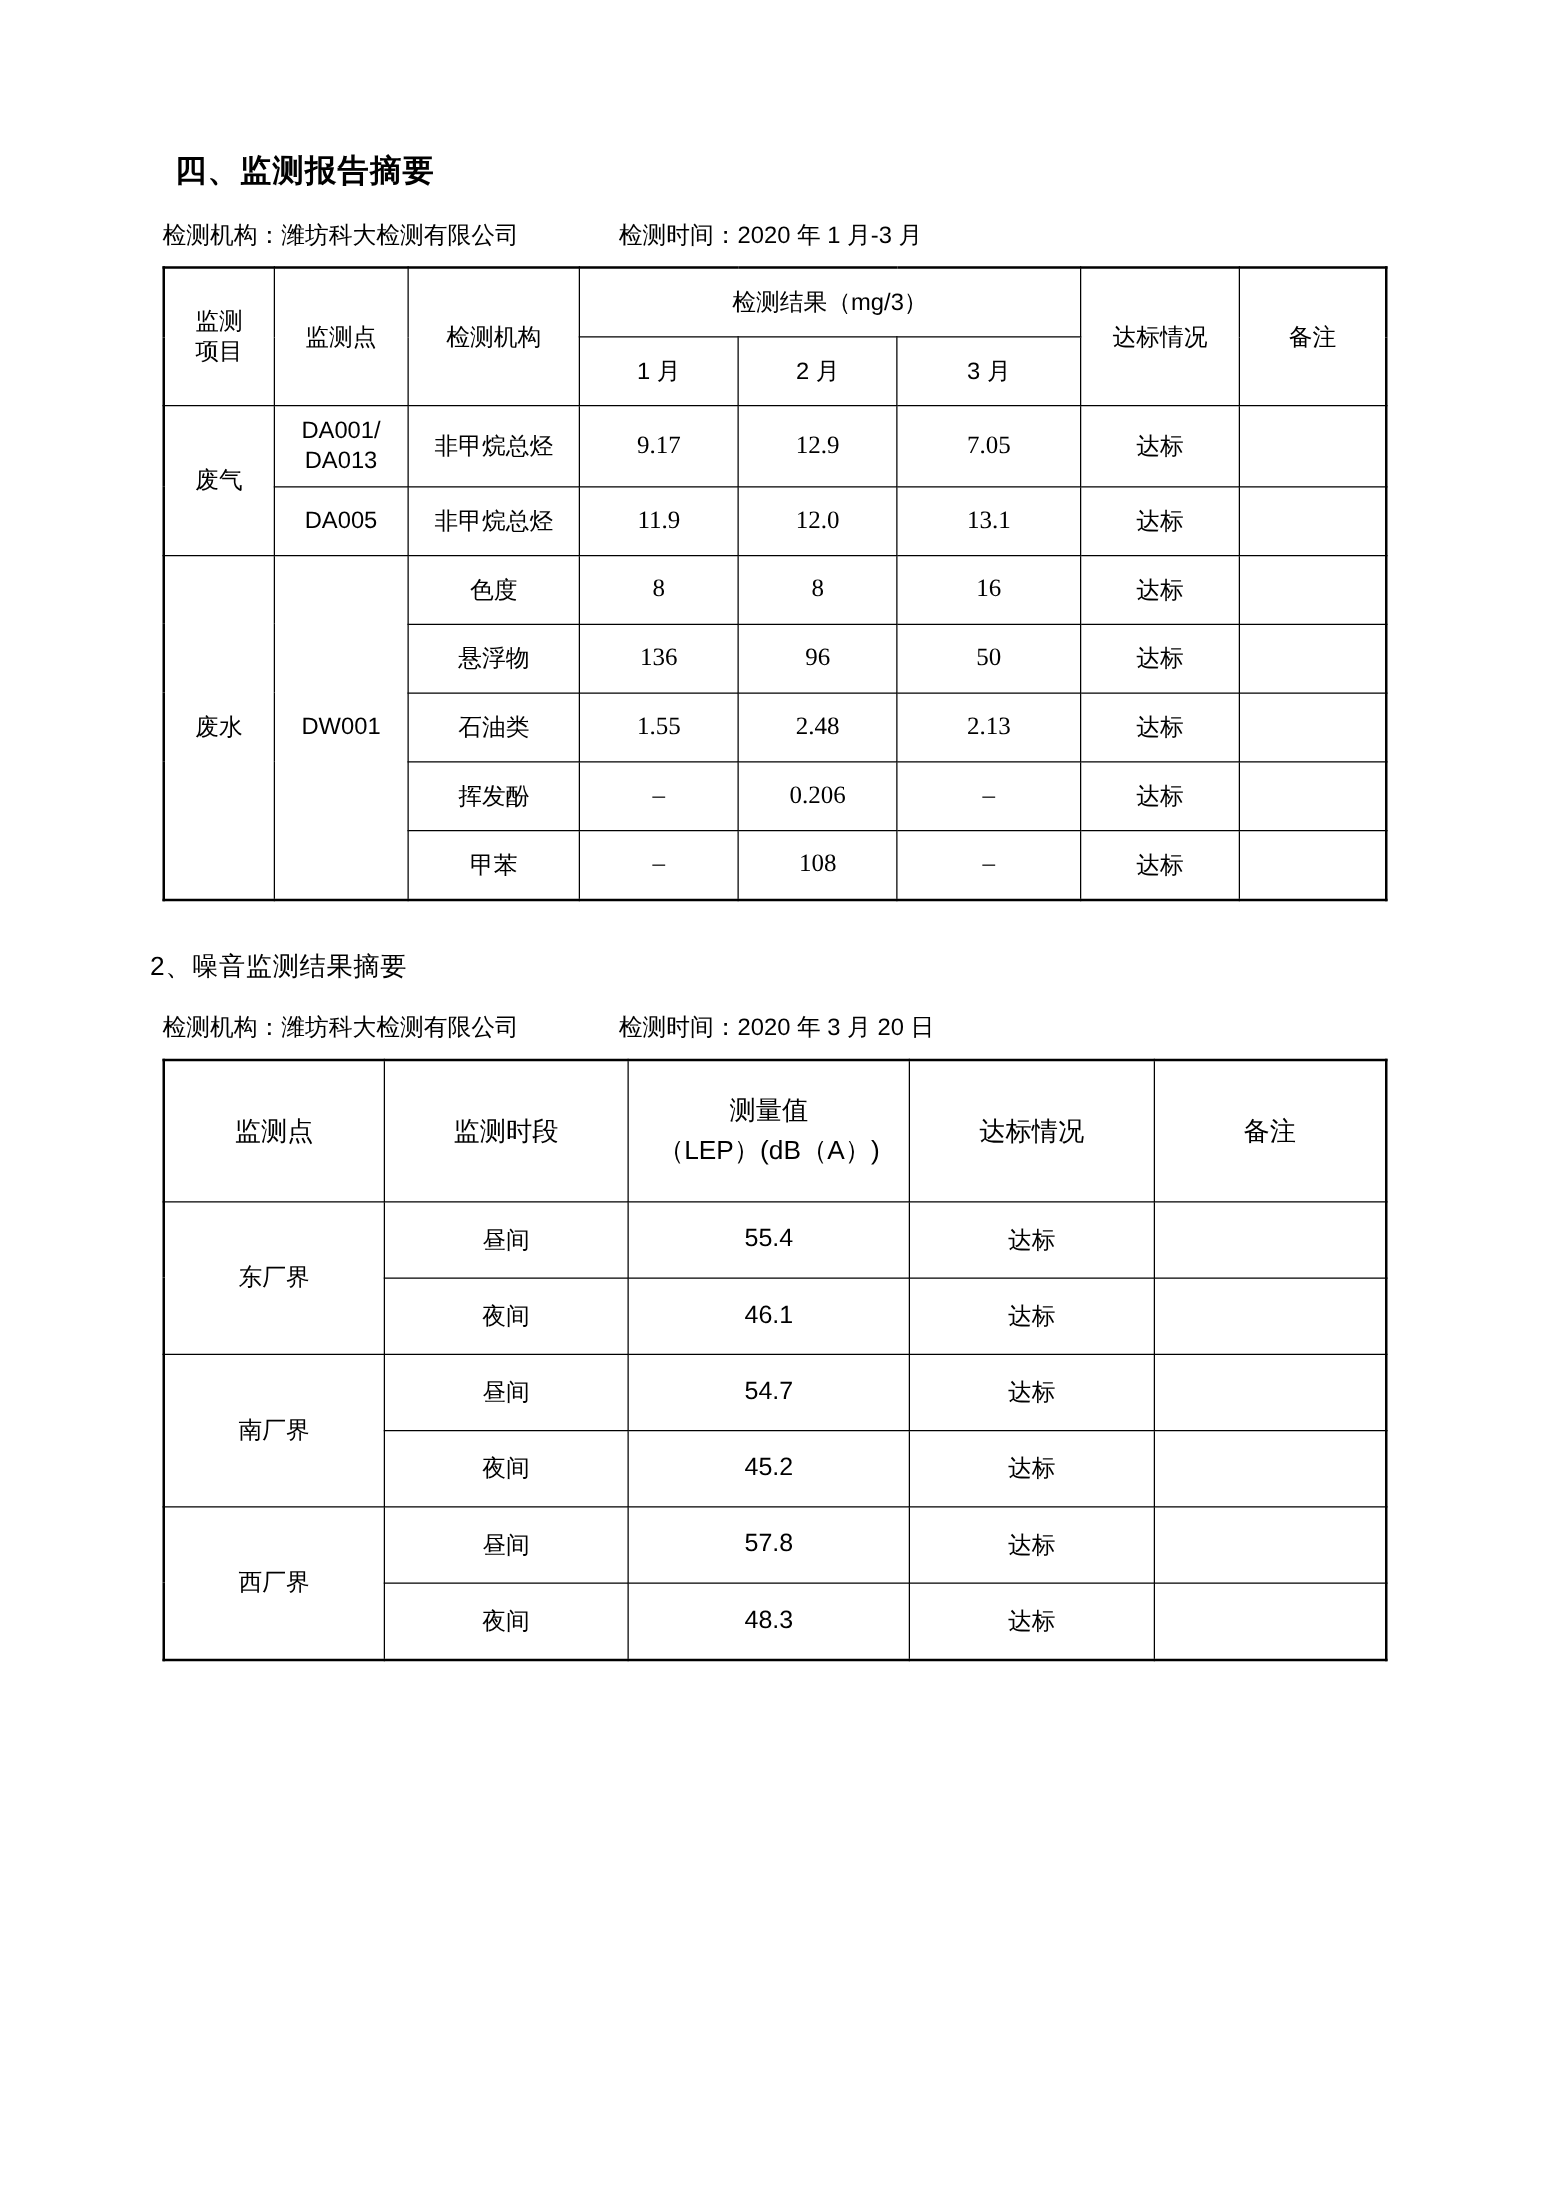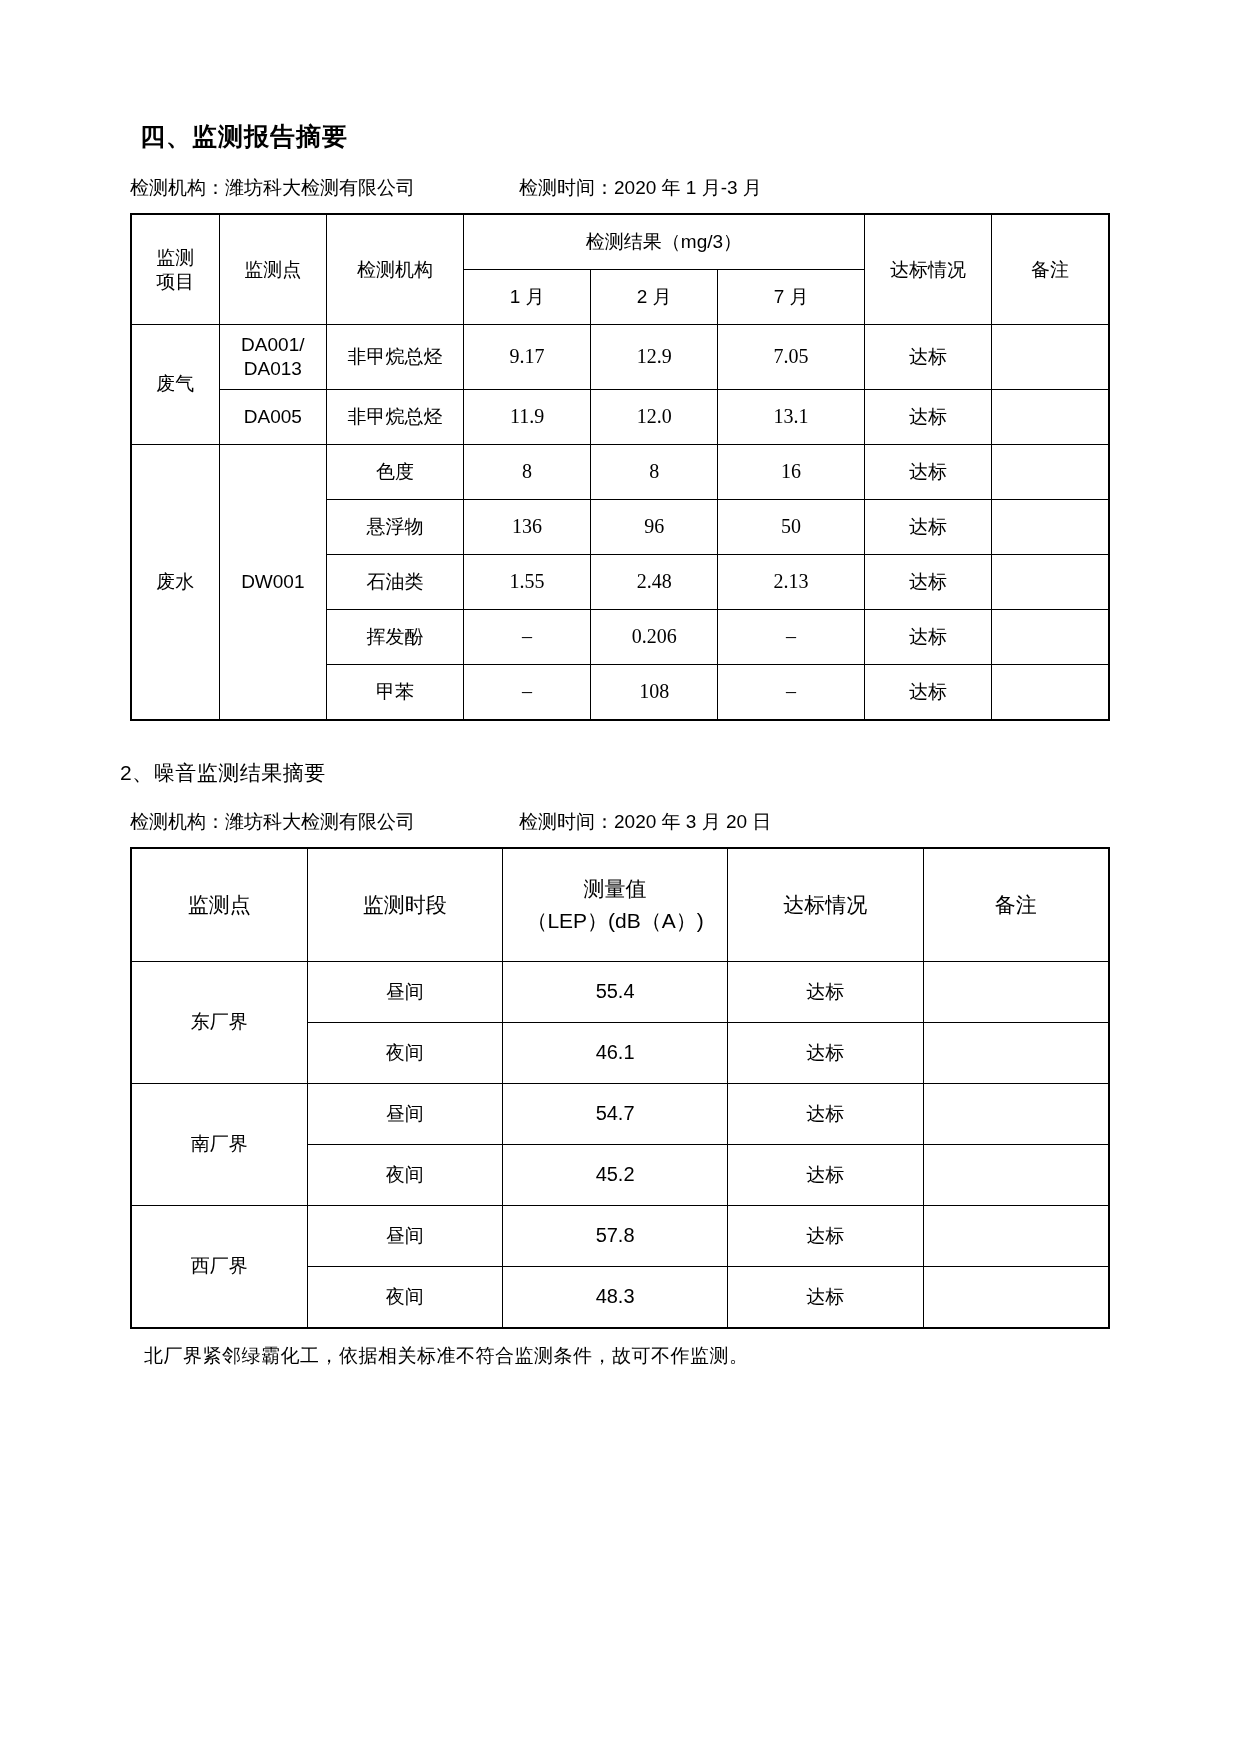--- a/index.html
+++ b/index.html
@@ -38,21 +38,21 @@
   .meta-row {
     display: flex;
     margin: 22px 0 12px 0;
     font-size: 19px;
     font-family: "Liberation Sans", "DejaVu Sans", sans-serif;
   }
   .meta-left {
     margin-left: 0px;
   }
   .meta-right {
-    margin-left: 104px;
+    margin-left: 80px;
   }
   table {
     border-collapse: collapse;
     table-layout: fixed;
     width: 100%;
     font-size: 19px;
     font-family: "Liberation Sans", "DejaVu Sans", sans-serif;
   }
   table.thin {
     border: 2px solid #000;
@@ -138,21 +138,21 @@
         </td>
         <td rowspan="2">监测点</td>
         <td rowspan="2">检测机构</td>
         <td colspan="3">检测结果（mg/3）</td>
         <td rowspan="2">达标情况</td>
         <td rowspan="2">备注</td>
       </tr>
       <tr>
         <td>1 月</td>
         <td>2 月</td>
-        <td>7 月</td>
+        <td>3 月</td>
       </tr>
 
       <tr>
         <td rowspan="2">废气</td>
         <td>
           <div class="nowrap2"><span>DA001/</span><br><span>DA013</span></div>
         </td>
         <td>非甲烷总烃</td>
         <td class="mono-val">9.17</td>
         <td class="mono-val">12.9</td>
@@ -282,15 +282,14 @@
       <tr>
         <td>夜间</td>
         <td class="noise-val">48.3</td>
         <td>达标</td>
         <td></td>
       </tr>
     </tbody>
   </table>
   </div>
 
-  <div class="note">北厂界紧邻绿霸化工，依据相关标准不符合监测条件，故可不作监测。</div>
 
 </div>
 
 </body></html>

